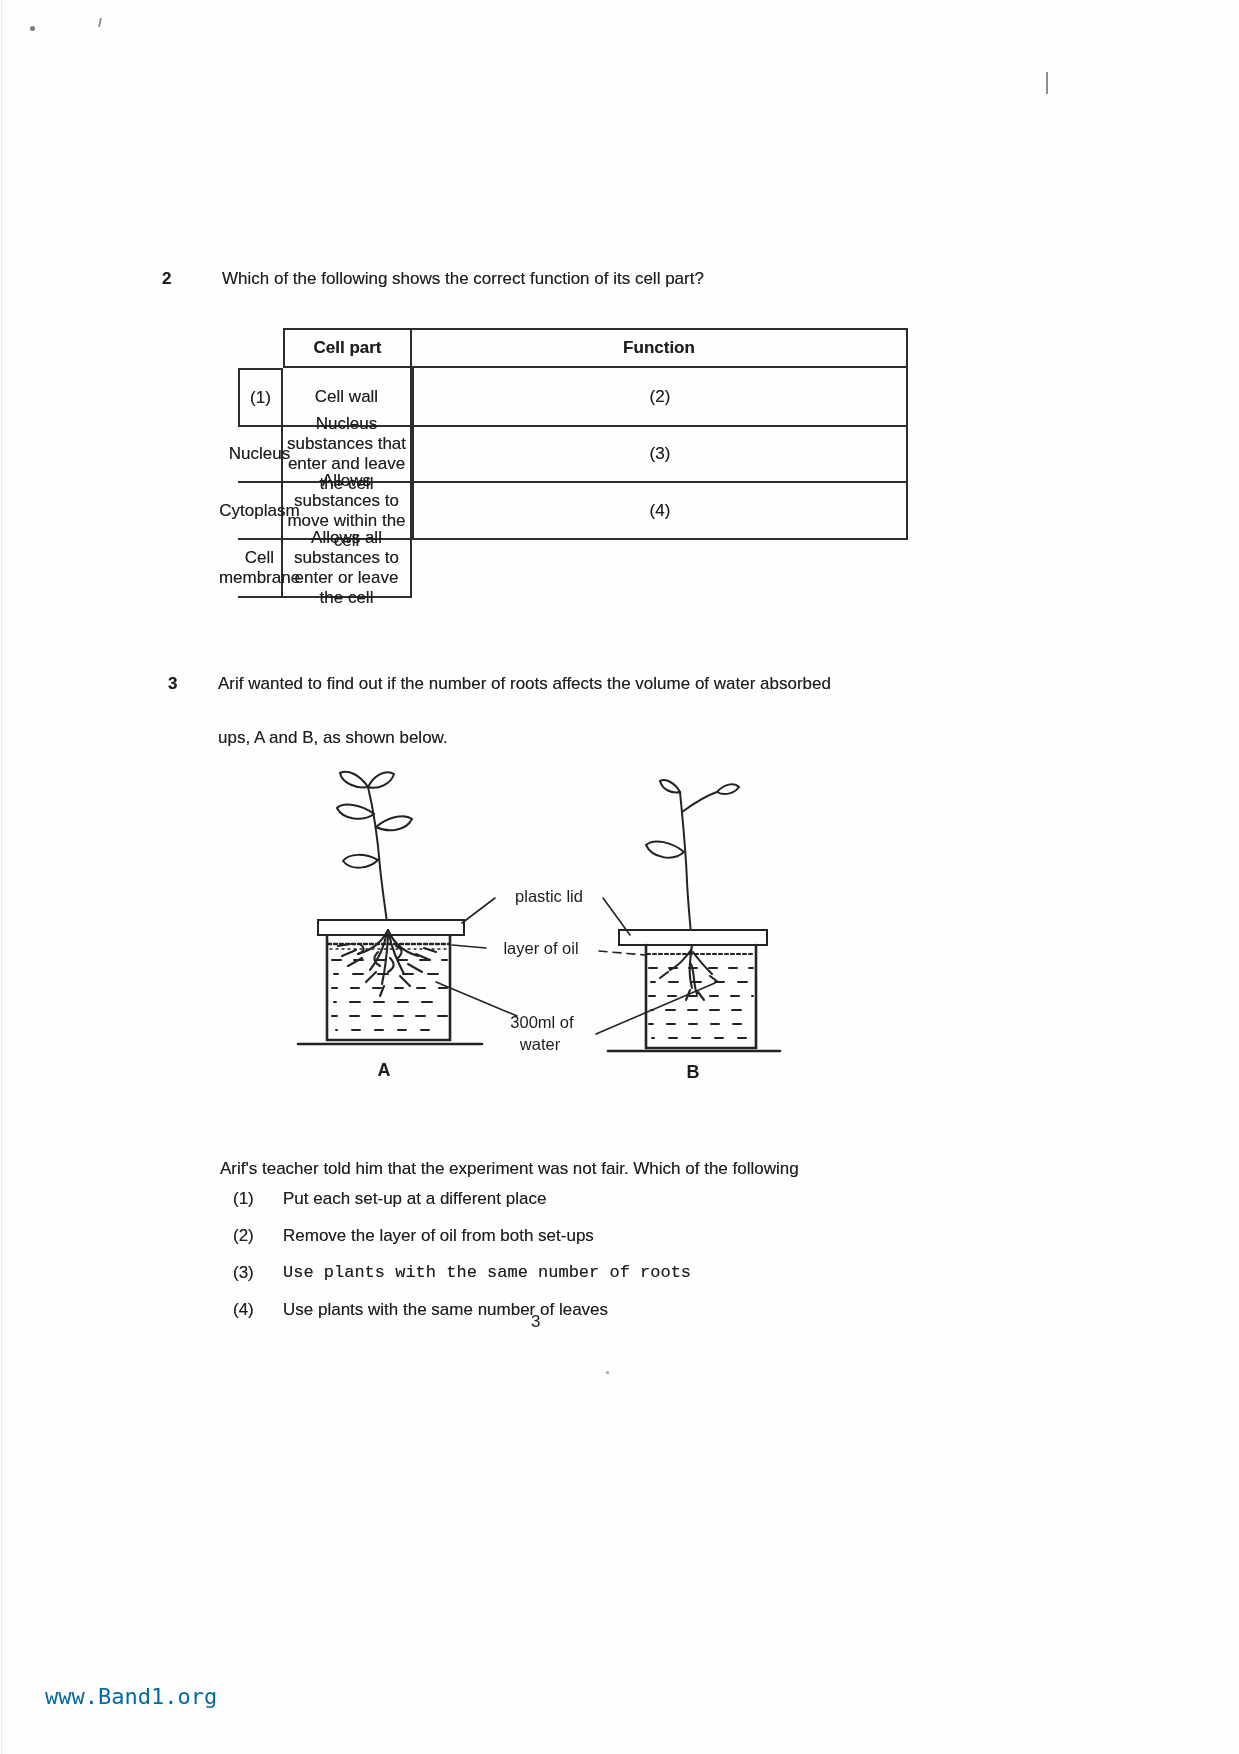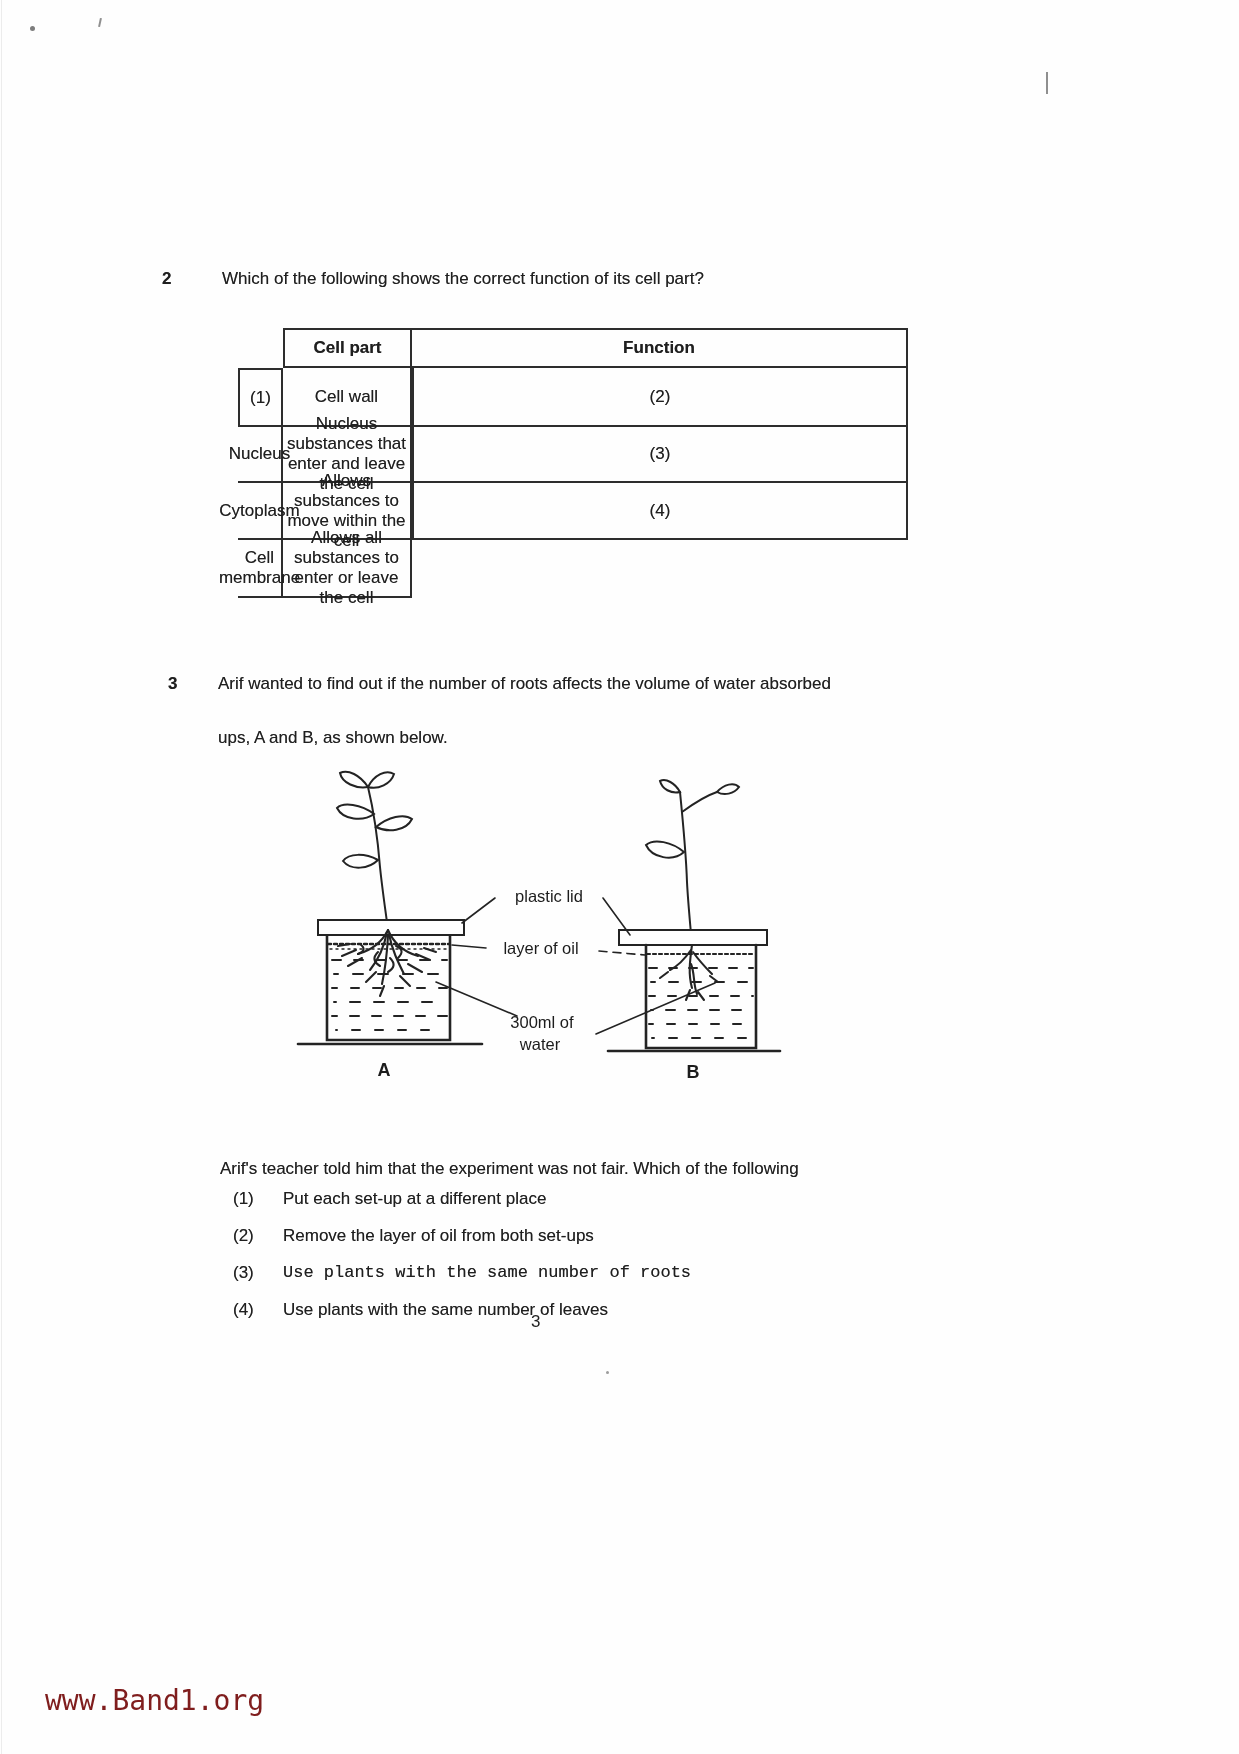--- a/index.html
+++ b/index.html
@@ -26,21 +26,21 @@
   .th{font-weight:bold;}
   .bt{border-top:2px solid var(--bc);} .bb{border-bottom:2px solid var(--bc);}
   .bl{border-left:2px solid var(--bc);} .br{border-right:2px solid var(--bc);}
   
   .speck{position:absolute; background:#7d7d7d; border-radius:50%;}
   .tick{position:absolute; background:#8f8f8f;}
   .edge-line{position:absolute; left:1px; top:0; width:1px; height:100%; background:#ececec;}
   
   .footer-url{
     position:absolute; left:45px; top:1684px;
-    font-family:"DejaVu Sans Mono", monospace; font-size:28px; color:#7f1d1d;
+    font-family:"DejaVu Sans Mono", monospace; font-size:22px; color:#0369a1;
   }
   .pageno{position:absolute; left:531px; top:1312px; font-size:17px;}
   svg text{font-family:"Liberation Sans", sans-serif; fill:#1c1c1c;}
 </style>
 </head>
 <body>
 
 <div class="page">
 
   <div class="edge-line"></div>

